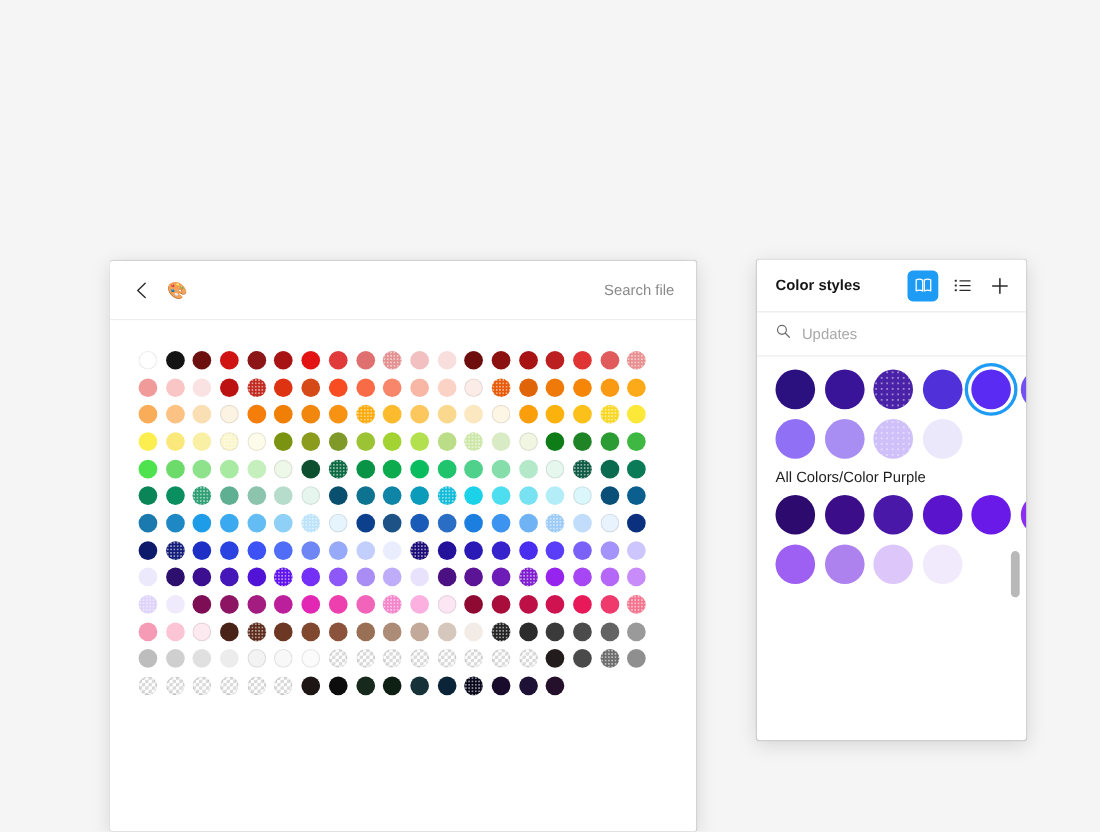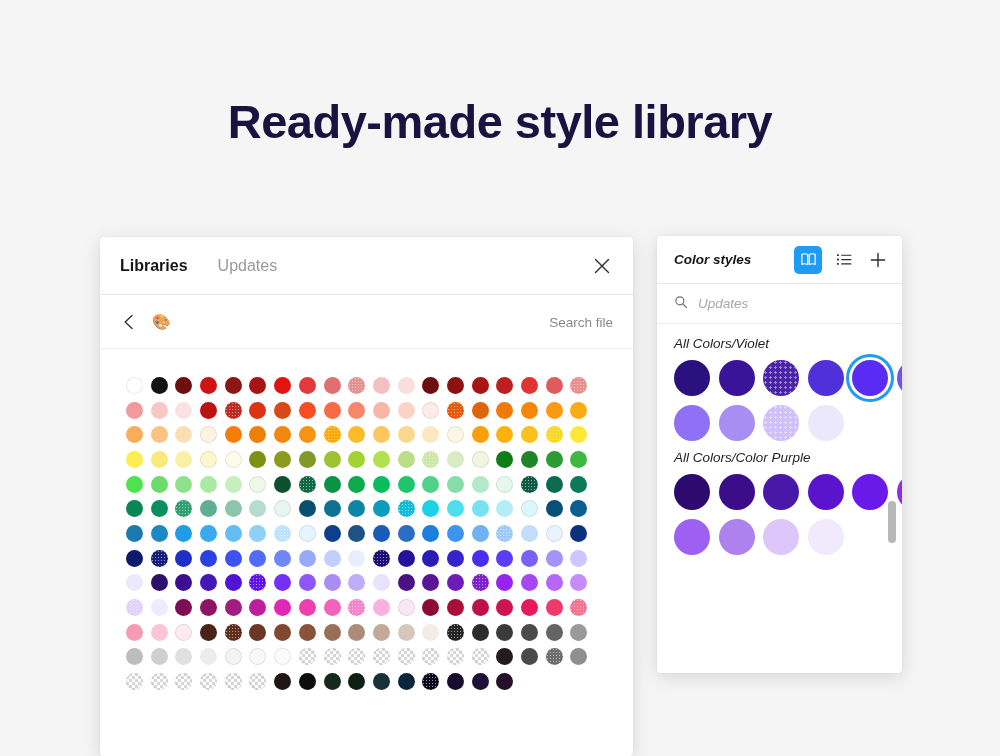--- a/index.html
+++ b/index.html
@@ -101,27 +101,26 @@
     background-image:
       linear-gradient(45deg, #d6d6d6 25%, transparent 25%, transparent 75%, #d6d6d6 75%),
       linear-gradient(45deg, #d6d6d6 25%, transparent 25%, transparent 75%, #d6d6d6 75%);
     background-size: 6px 6px;
     background-position: 0 0, 3px 3px;
   }
 
   
   .cs-panel {
     position: absolute;
-    left: 657px; top: 236px;
+    left: 688px; top: 236px;
     width: 245px; height: 437px;
     background: #ffffff;
     border-radius: 3px;
     box-shadow: 0 4px 18px rgba(0,0,0,0.13), 0 0 1px rgba(0,0,0,0.18);
     overflow: hidden;
-    font-style: italic;
   }
   .cs-header {
     position: relative;
     height: 48px;
     border-bottom: 1px solid #e8e8e8;
     display: flex;
     align-items: center;
     padding: 0 14px 0 17px;
   }
   .cs-title { font-size: 13.5px; font-weight: 700; color: #161616; }
@@ -195,33 +194,23 @@
     border-radius: 4px;
     background: #b8b8b8;
     cursor: pointer;
   }
 </style>
 </head>
 <body>
 
 <div id="root">
 
-  <div class="hero-title">Ready-made style library</div>
 
   <div class="lib-panel">
 
-    <div class="lib-tabs">
-      <div class="lib-tab active">Libraries</div>
-      <div class="lib-tab inactive">Updates</div>
-      <div class="close-icon">
-        <svg viewBox="0 0 22 22" width="22" height="22" aria-hidden="true">
-          <path d="M4.5 4.5 L17.5 17.5 M17.5 4.5 L4.5 17.5" stroke="#2b2b2b" stroke-width="1.4" fill="none" stroke-linecap="round"></path>
-        </svg>
-      </div>
-    </div>
 
     <div class="lib-crumb">
       <div class="back-chevron">
         <svg viewBox="0 0 18 18" width="18" height="18" aria-hidden="true">
           <path d="M12 2.5 L5.2 9 L12 15.5" stroke="#2b2b2b" stroke-width="1.3" fill="none" stroke-linecap="round" stroke-linejoin="round"></path>
         </svg>
       </div>
       <span class="crumb-emoji">🎨</span>
       <span class="crumb-right">Search file</span>
     </div>
@@ -537,21 +526,20 @@
           <circle cx="6.7" cy="6.7" r="4.6" fill="none" stroke="#6f6f6f" stroke-width="1.3"></circle>
           <path d="M10.3 10.3 L14.4 14.4" stroke="#6f6f6f" stroke-width="1.3" stroke-linecap="round"></path>
         </svg>
       </span>
       <span class="ph">Updates</span>
     </div>
 
     <div class="cs-body">
       <div id="cs-groups">
           <div class="cs-group">
-            <div class="cs-group-label">All Colors/Violet</div>
             <div class="cs-swatch-row">
               <div class="cs-sw" style="background: rgb(43, 16, 128);"></div>
               <div class="cs-sw" style="background: rgb(58, 20, 152);"></div>
               <div class="cs-sw dots" style="background: rgb(74, 34, 168);"></div>
               <div class="cs-sw" style="background: rgb(80, 48, 216);"></div>
               <div class="cs-sw selected" style="background: rgb(90, 43, 242);"></div>
               <div class="cs-sw" style="background: rgb(115, 80, 240);"></div>
             </div>
             <div class="cs-swatch-row">
               <div class="cs-sw" style="background: rgb(144, 112, 245);"></div>

